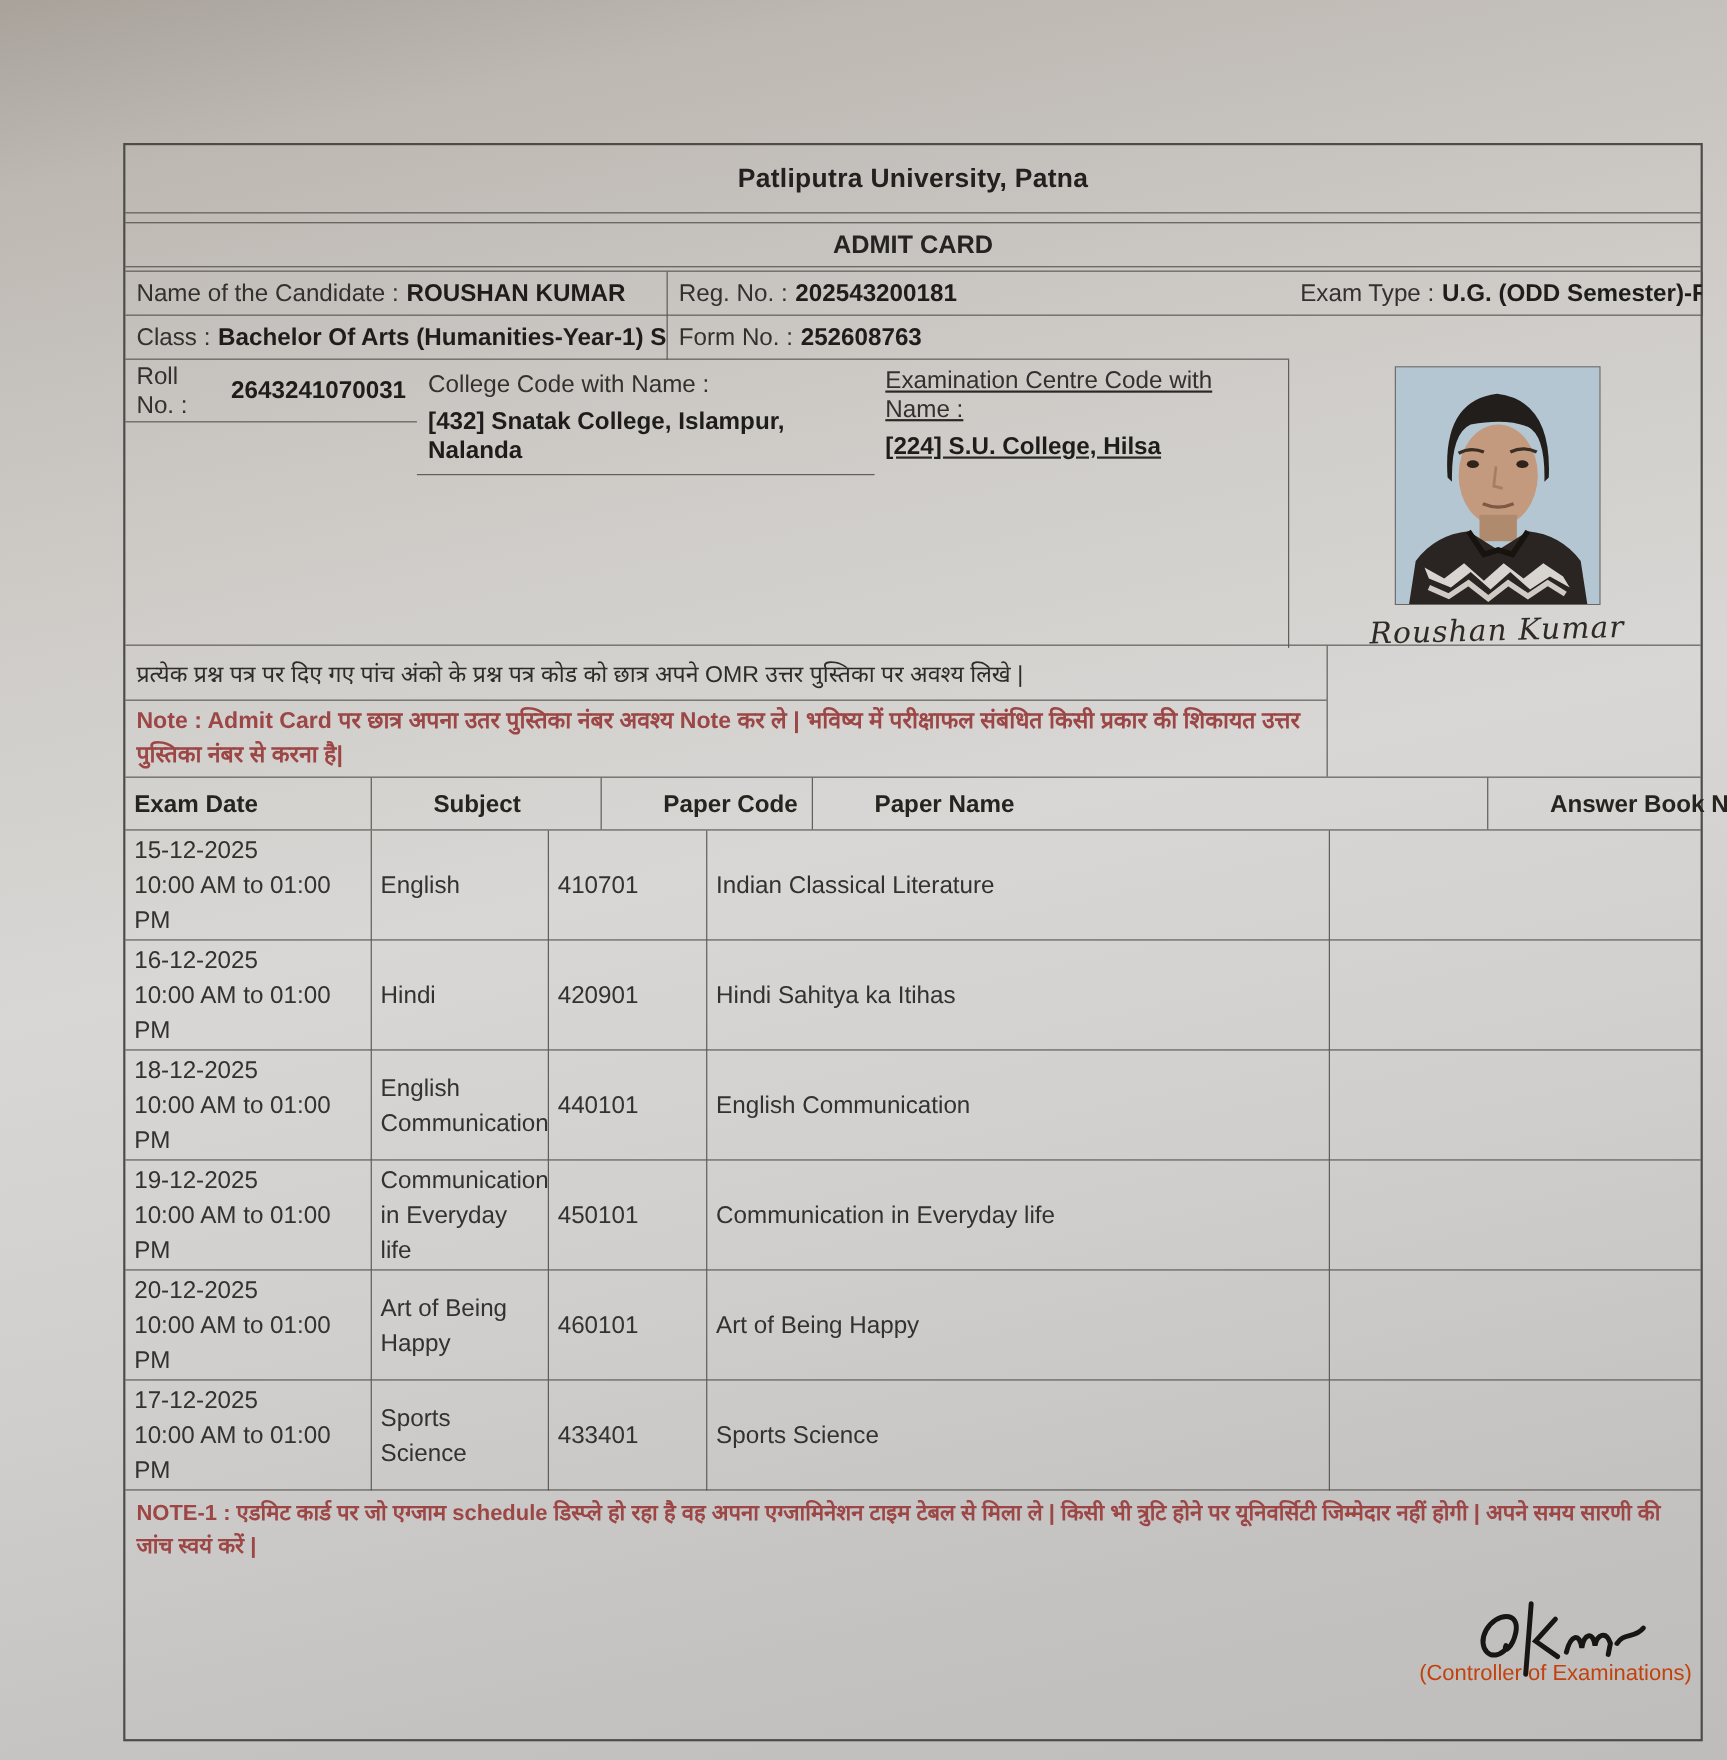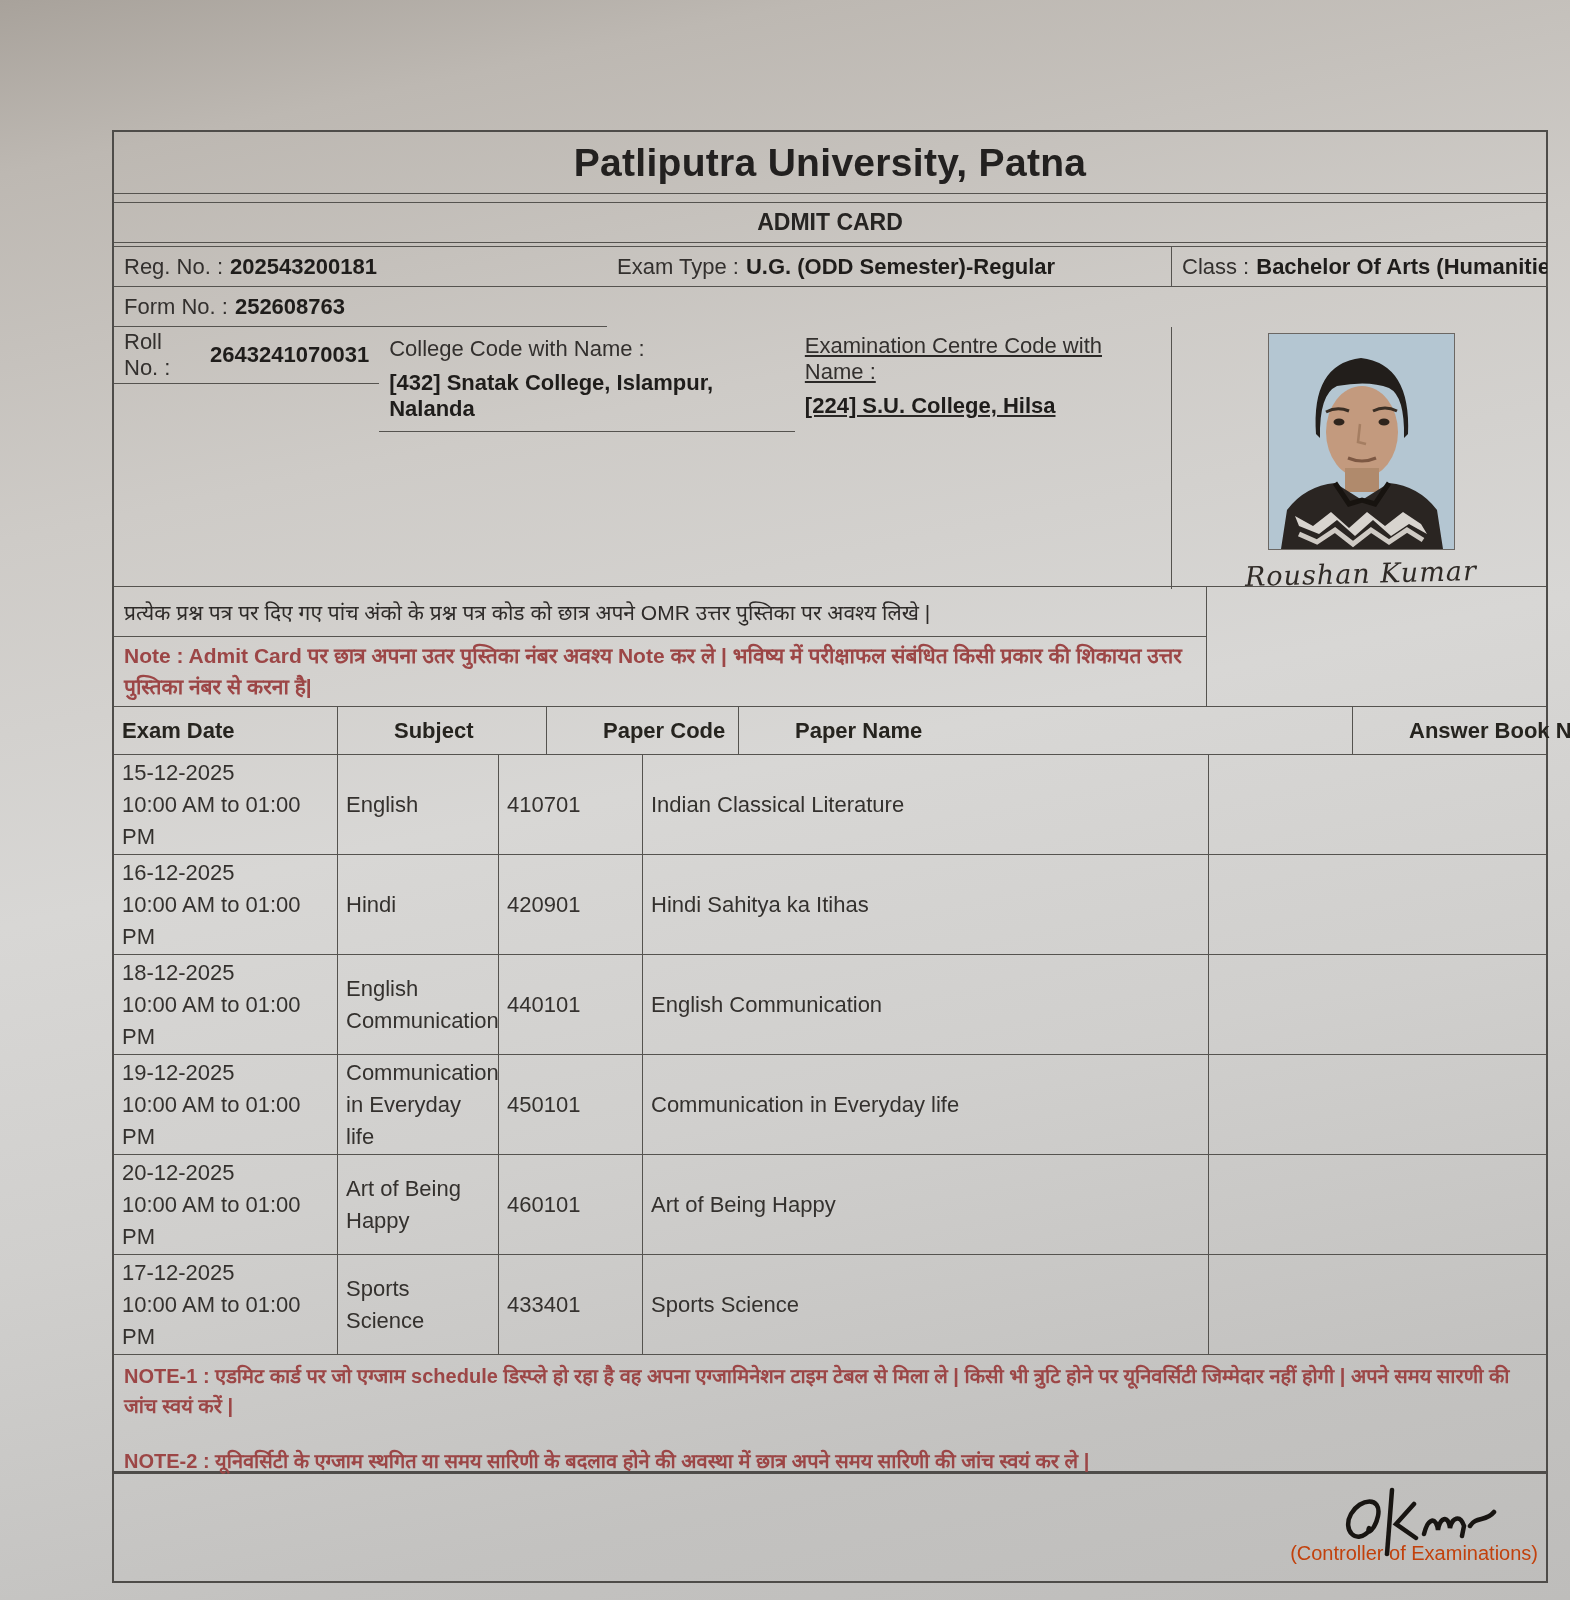--- a/index.html
+++ b/index.html
@@ -13,21 +13,21 @@
   }
   .document {
     position:absolute; left:112px; top:130px; width:1436px; height:1453px;
     border:2.5px solid #4e4c49;
   }
   .row { width:100%; }
   .bb { border-bottom:1.5px solid #55534f; }
   .br { border-right:1.5px solid #55534f; }
 
   .title-row { height:62px; display:flex; align-items:center; justify-content:center; }
-  .title-row h1 { font-size:39px; font-weight:bold; letter-spacing:0.3px; color:#232120; }
+  .title-row h1 { font-size:24px; font-weight:bold; letter-spacing:0.3px; color:#232120; }
   .spacer1 { height:9px; }
   .admit-row { height:40px; display:flex; align-items:center; justify-content:center; }
   .admit-row h2 { font-size:23px; font-weight:bold; color:#262422; }
   .spacer2 { height:4px; }
 
   .info-grid { display:grid; grid-template-columns:493px 565px 376px; }
   .info-cell { height:40px; display:flex; align-items:center; padding:0 10px;
     font-size:22px; white-space:nowrap; overflow:hidden; }
   .info-cell .lbl { font-weight:500; margin-right:7px; color:#33302e; }
   .info-cell .val { font-weight:bold; color:#1f1d1b; }
@@ -86,20 +86,24 @@
   <div class="row title-row bb">
     <h1>Patliputra University, Patna</h1>
   </div>
   <div class="row spacer1 bb"></div>
   <div class="row admit-row bb">
     <h2>ADMIT CARD</h2>
   </div>
   <div class="row spacer2 bb"></div>
 
   <div class="info-grid">
+    <div class="info-cell br bb">
+      <span class="lbl">Name of the Candidate :</span>
+      <span class="val">ROUSHAN KUMAR</span>
+    </div>
     <div class="info-cell bb">
       <span class="lbl">Reg. No. :</span>
       <span class="val">202543200181</span>
     </div>
     <div class="info-cell br bb">
       <span class="lbl">Exam Type :</span>
       <span class="val">U.G. (ODD Semester)-Regular</span>
     </div>
     <div class="info-cell br bb">
       <span class="lbl">Class :</span>
@@ -225,21 +229,20 @@
       <span>17-12-2025</span>
       <span>10:00 AM to 01:00 PM</span>
     </div>
     <div class="br">Sports Science</div>
     <div class="br">433401</div>
     <div class="br">Sports Science</div>
     <div></div>
   </div>
 
   <div class="note-block note1">NOTE-1 : एडमिट कार्ड पर जो एग्जाम schedule डिस्प्ले हो रहा है वह अपना एग्जामिनेशन टाइम टेबल से मिला ले | किसी भी त्रुटि होने पर यूनिवर्सिटी जिम्मेदार नहीं होगी | अपने समय सारणी की जांच स्वयं करें |</div>
-  <div class="note-block note2">NOTE-2 : यूनिवर्सिटी के एग्जाम स्थगित या समय सारिणी के बदलाव होने की अवस्था में छात्र अपने समय सारिणी की जांच स्वयं कर ले |</div>
 
   <div class="footer-area">
     <div class="controller-sign">
       <svg width="180" height="80" viewBox="0 0 180 80">
         <path d="M34,50 C20,66 6,50 15,34 C24,18 46,16 42,36 C39,50 30,56 33,48" stroke="#181512" stroke-width="4.5" fill="none" stroke-linecap="round"></path>
         <path d="M56,10 L51,74" stroke="#181512" stroke-width="4.5" fill="none" stroke-linecap="round"></path>
         <path d="M78,24 L60,44 L80,58" stroke="#181512" stroke-width="4.5" fill="none" stroke-linecap="round"></path>
         <path d="M88,54 C92,38 100,36 102,50 C104,38 112,34 114,48 C116,38 124,34 128,46 L126,56" stroke="#181512" stroke-width="4.5" fill="none" stroke-linecap="round"></path>
         <path d="M134,46 C140,36 150,42 158,32" stroke="#181512" stroke-width="4.5" fill="none" stroke-linecap="round"></path>
       </svg>

